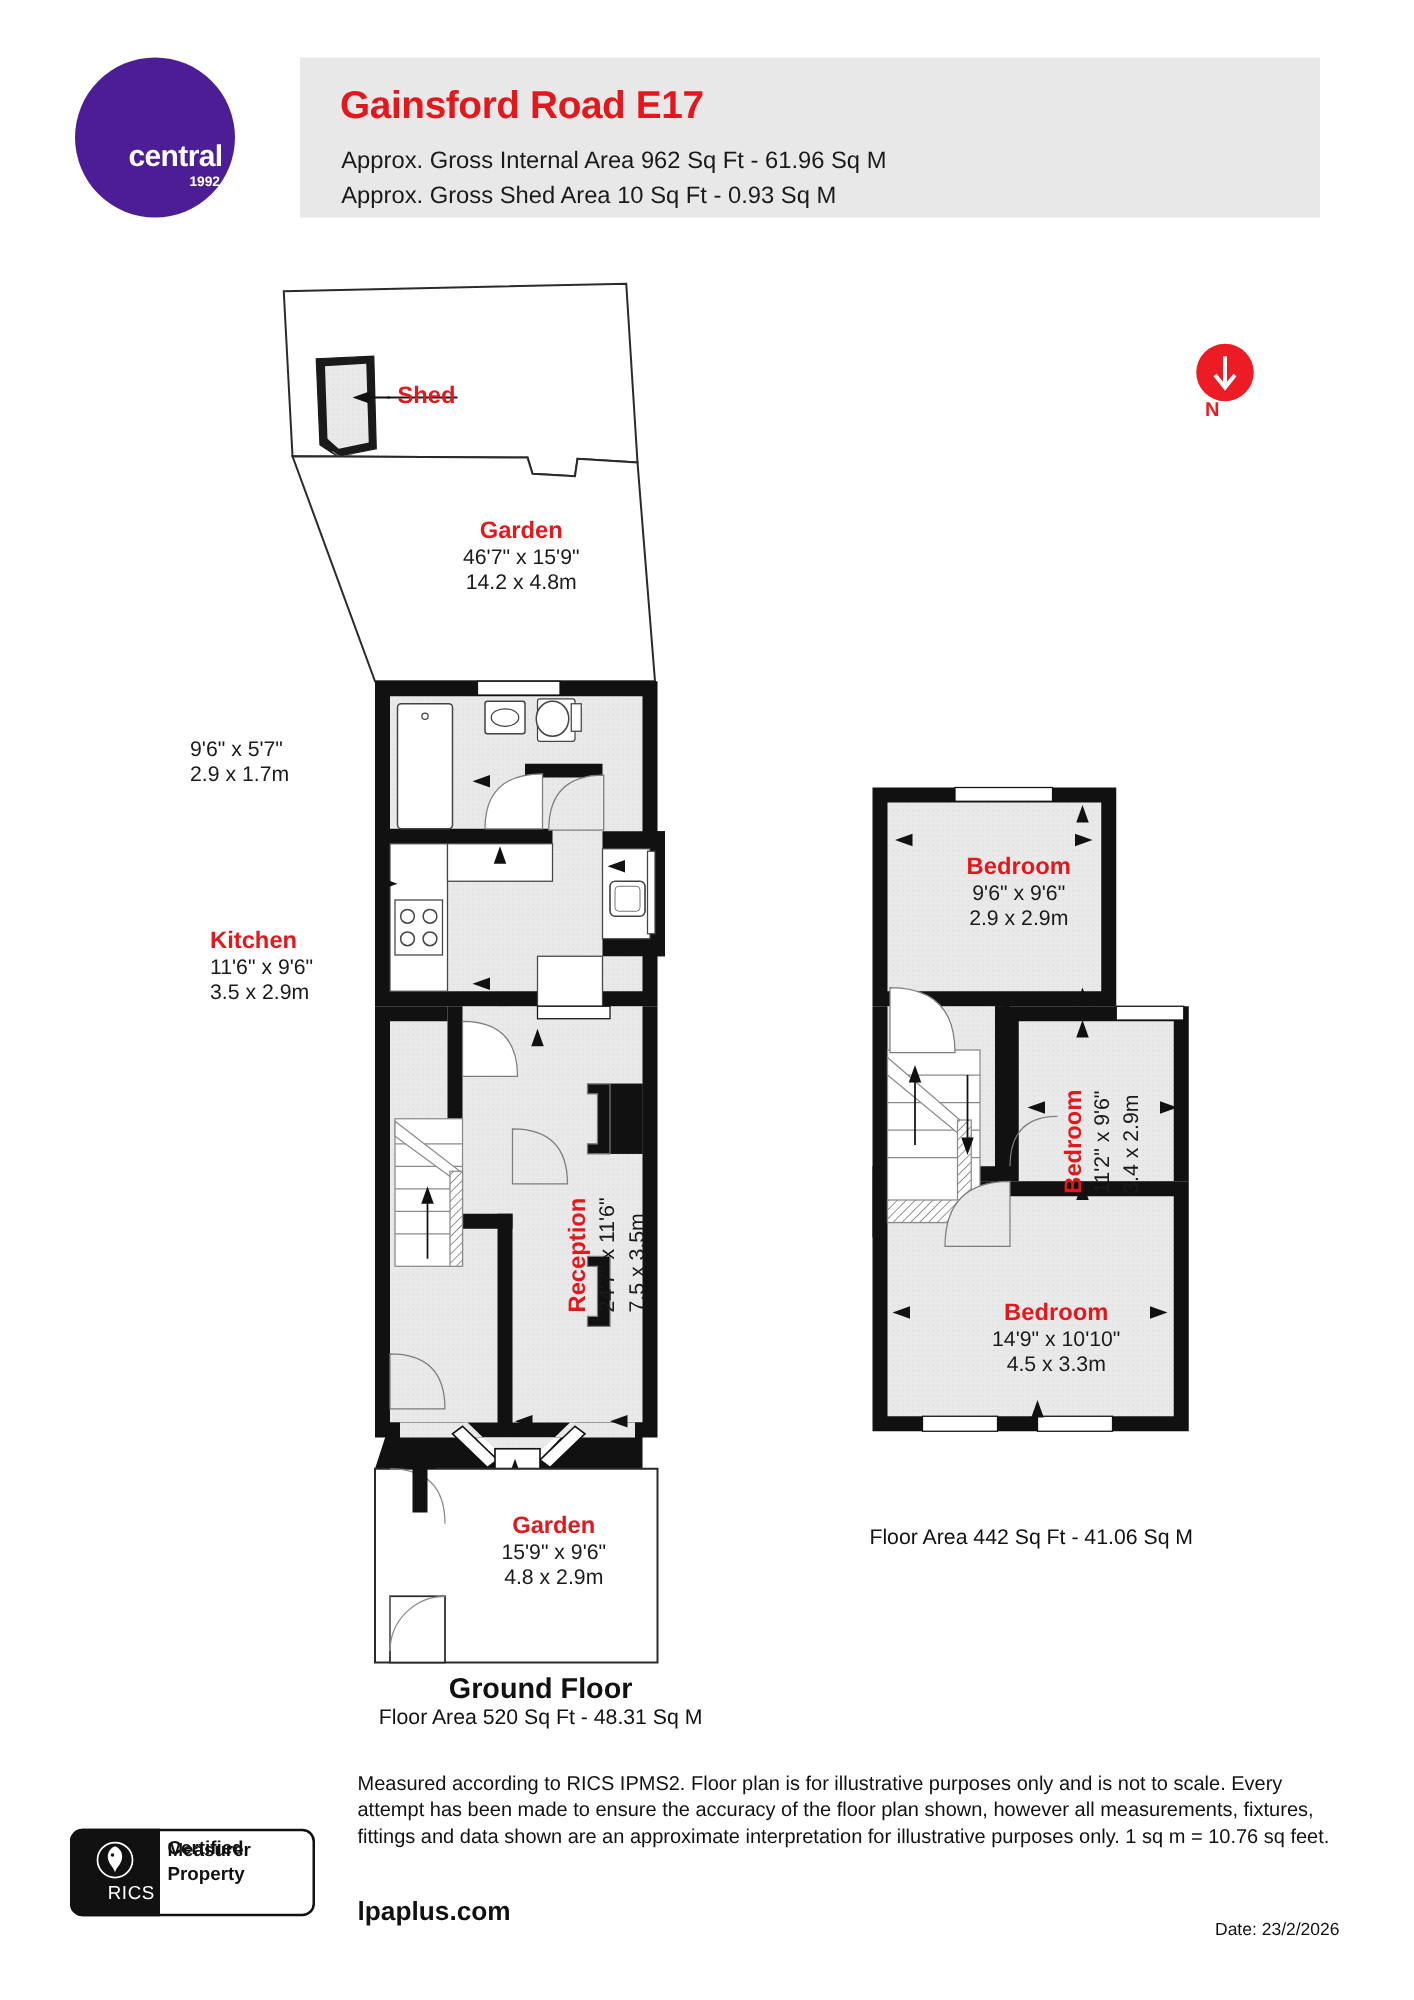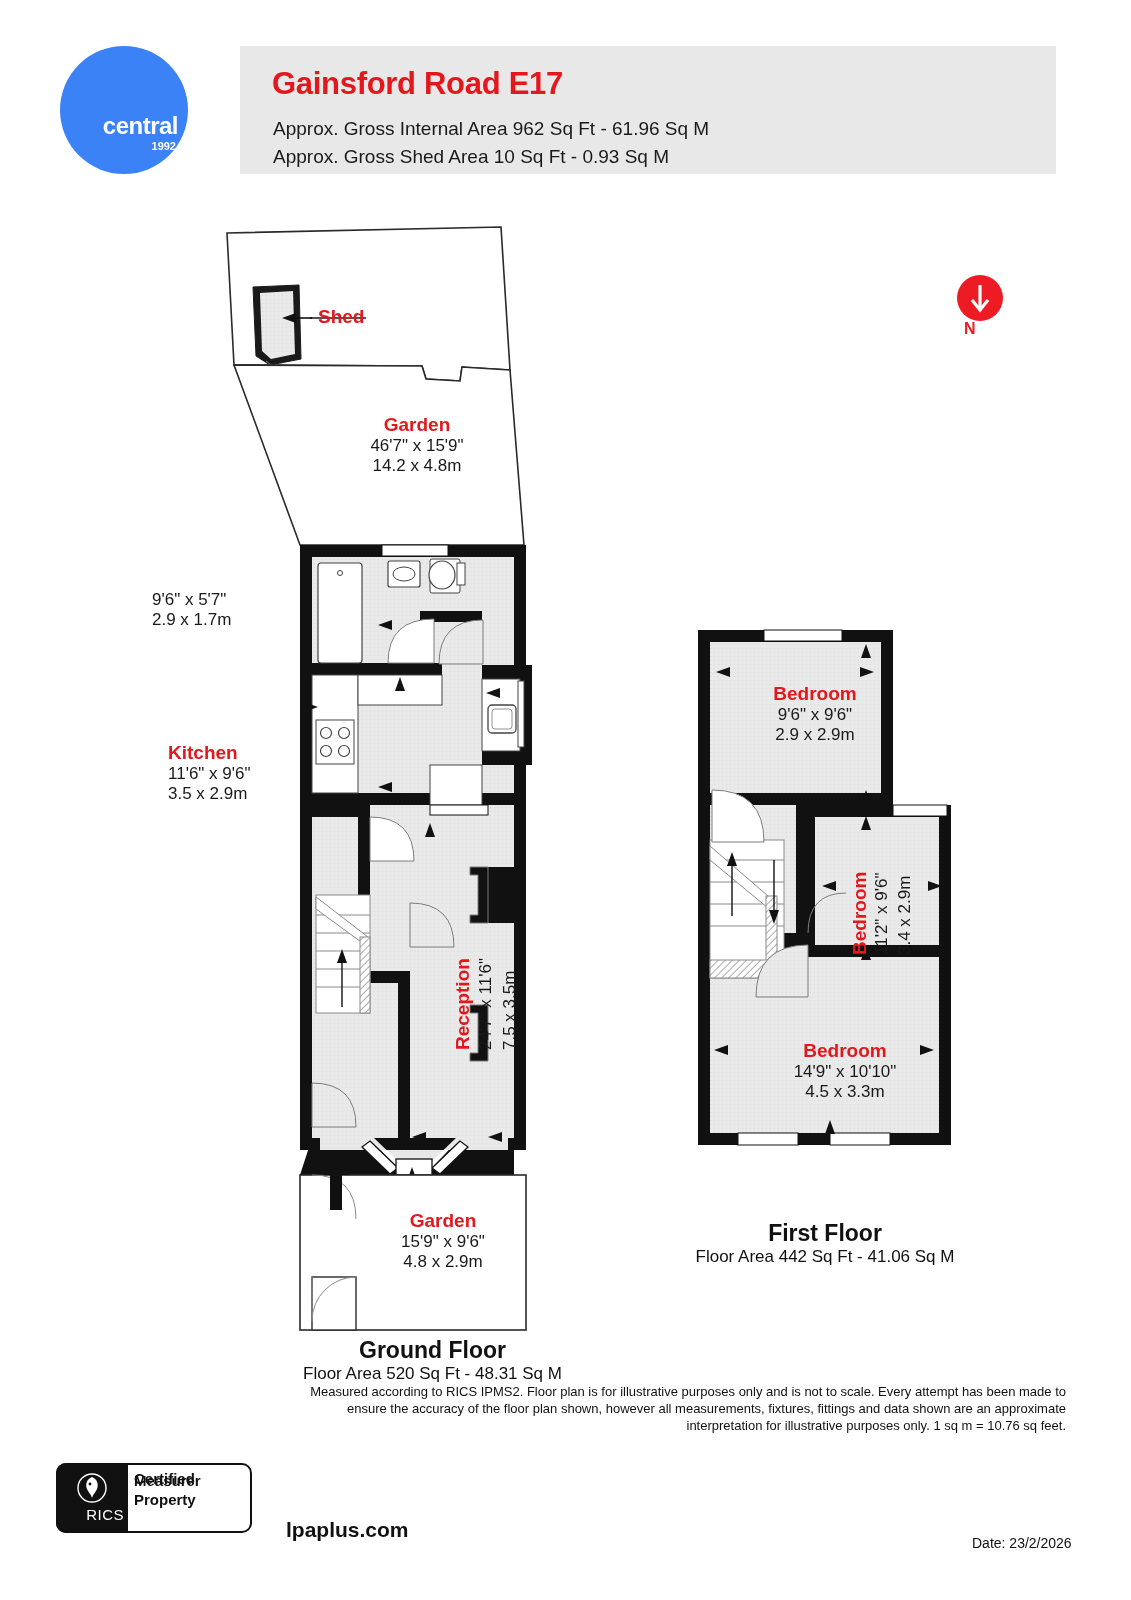--- a/index.html
+++ b/index.html
@@ -7,21 +7,21 @@
     width:1131px;height:1600px;position:relative;overflow:hidden;
     font-family:"Liberation Sans","DejaVu Sans",sans-serif;
     color:#111111;
   }
   .abs{position:absolute;}
 
   
   #header-band{left:240px;top:46px;width:816px;height:128px;background:#e8e8e8;}
   #logo-circle{
     left:60px;top:46px;width:128px;height:128px;border-radius:50%;
-    background:#3b82f6;
+    background:#4c1d95;
   }
   #logo-word{
     position:absolute;right:10px;bottom:36px;color:#ffffff;
     font-size:24px;font-weight:bold;letter-spacing:-0.5px;line-height:1;
   }
   #logo-year{
     position:absolute;right:12px;bottom:22px;color:#ffffff;
     font-size:11px;font-weight:bold;letter-spacing:0px;line-height:1;
   }
   #title{
@@ -46,21 +46,21 @@
 
   
   #rics-box{left:56px;top:1463px;width:196px;height:70px;
      border:2px solid #111;border-radius:10px;background:#fff;box-sizing:border-box;}
   #rics-black{left:56px;top:1463px;width:72px;height:70px;background:#111;
      border-radius:10px 0 0 10px;}
   #rics-text{left:60px;top:1506px;width:64px;text-align:right;color:#fff;
      font-size:15px;font-weight:normal;letter-spacing:0.5px;}
   #rics-lion{left:76px;top:1472px;width:32px;height:32px;}
   .cpm-line{left:134px;font-size:15px;font-weight:bold;color:#111;}
-  #disclaimer{left:286px;top:1383px;width:780px;font-size:13px;line-height:1.32;color:#111;text-align:right;}
+  #disclaimer{left:286px;top:1417px;width:780px;font-size:16px;line-height:1.32;color:#111;}
   #site{left:286px;top:1518px;font-size:21px;font-weight:bold;color:#111;}
   #date{left:947px;top:1535px;font-size:14px;color:#111;margin-left:25px;}
 
   svg{display:block;}
 </style>
 </head>
 <body>
 
 <div class="abs" id="header-band"></div>
 
@@ -319,21 +319,20 @@
   <span class="room-dim">3.4 x 2.9m</span>
 </div>
 
 <div class="abs" style="left:745px;top:1040px;width:200px;text-align:center;">
   <div class="room-name">Bedroom</div>
   <div class="room-dim">14'9" x 10'10"</div>
   <div class="room-dim">4.5 x 3.3m</div>
 </div>
 
 <div class="abs" style="left:665px;top:1220px;width:320px;text-align:center;">
-  <div class="floor-title">First Floor</div>
   <div class="floor-area">Floor Area 442 Sq Ft - 41.06 Sq M</div>
 </div>
 
 <div class="abs" id="rics-box"></div>
 <div class="abs" id="rics-black"></div>
 <svg class="abs" id="rics-lion" viewBox="0 0 32 32">
   <circle cx="16" cy="16" r="14" fill="#111" stroke="#fff" stroke-width="1.4"></circle>
   <path d="M16 5 C11 7 9 12 11 17 C12 20 15 22 16 26 C17 22 20 20 21 17 C23 12 21 7 16 5 Z" fill="#fff"></path>
   <circle cx="14" cy="12" r="1.4" fill="#111"></circle>
 </svg>

